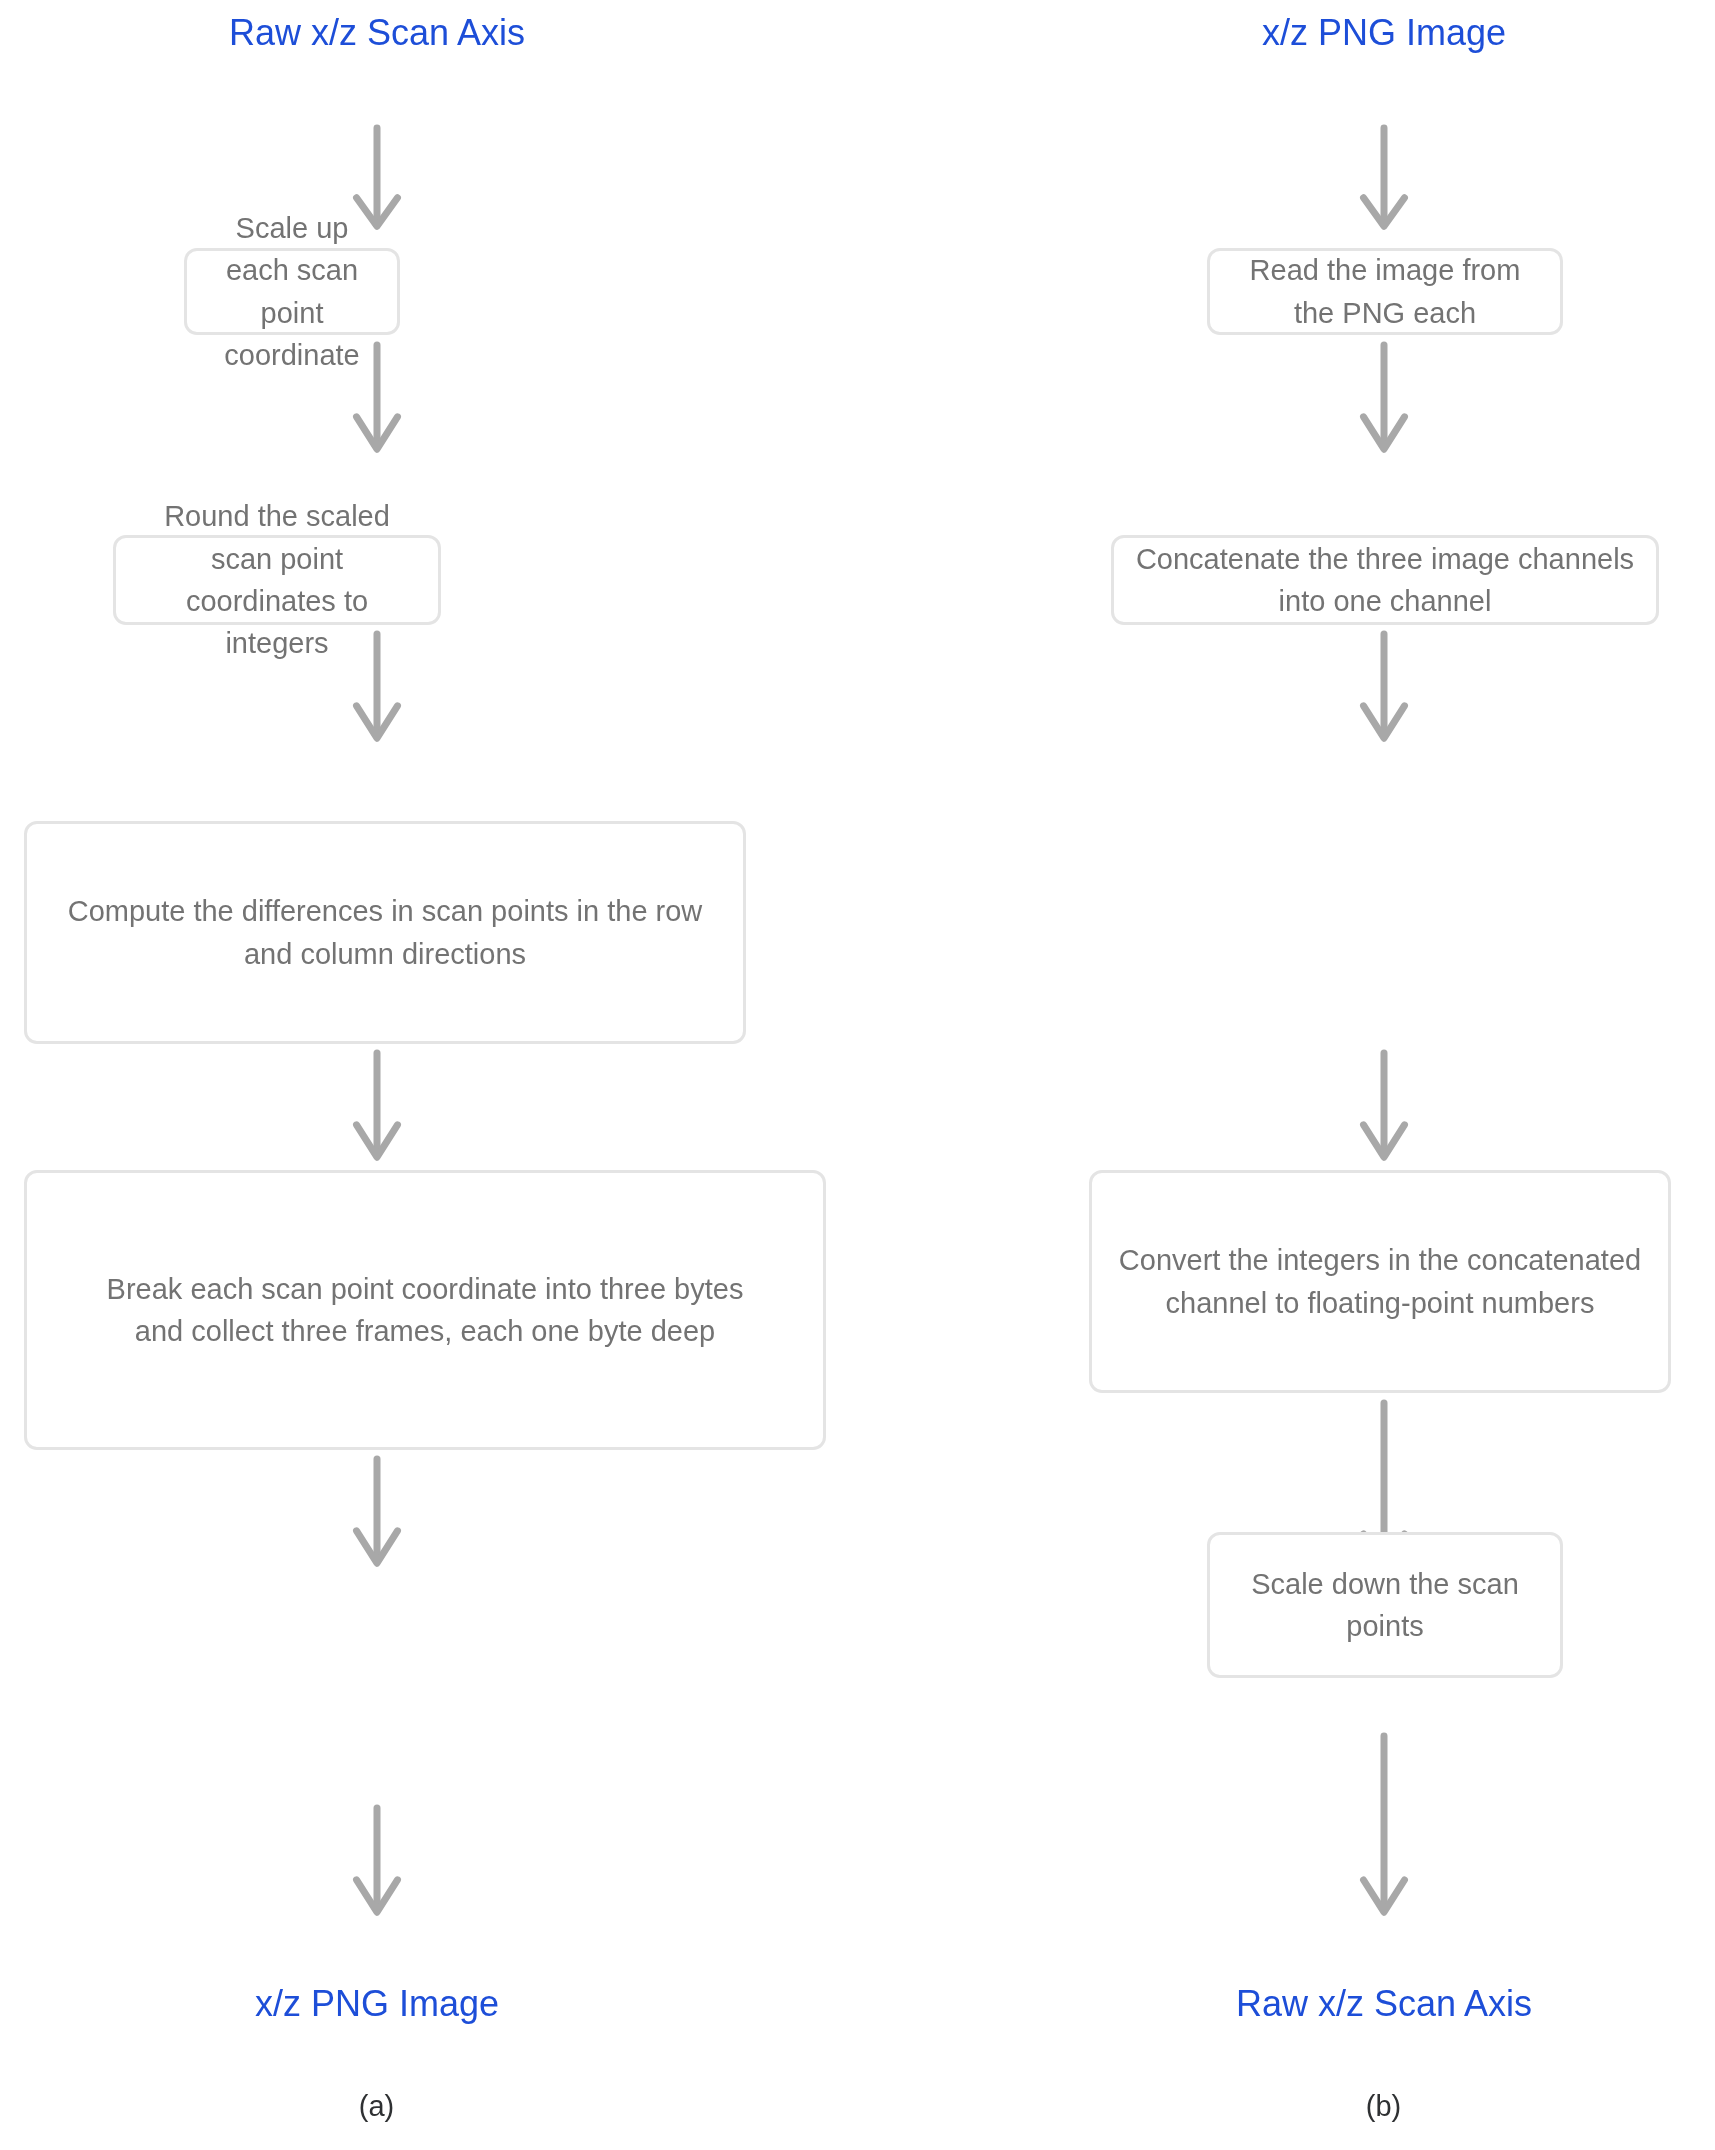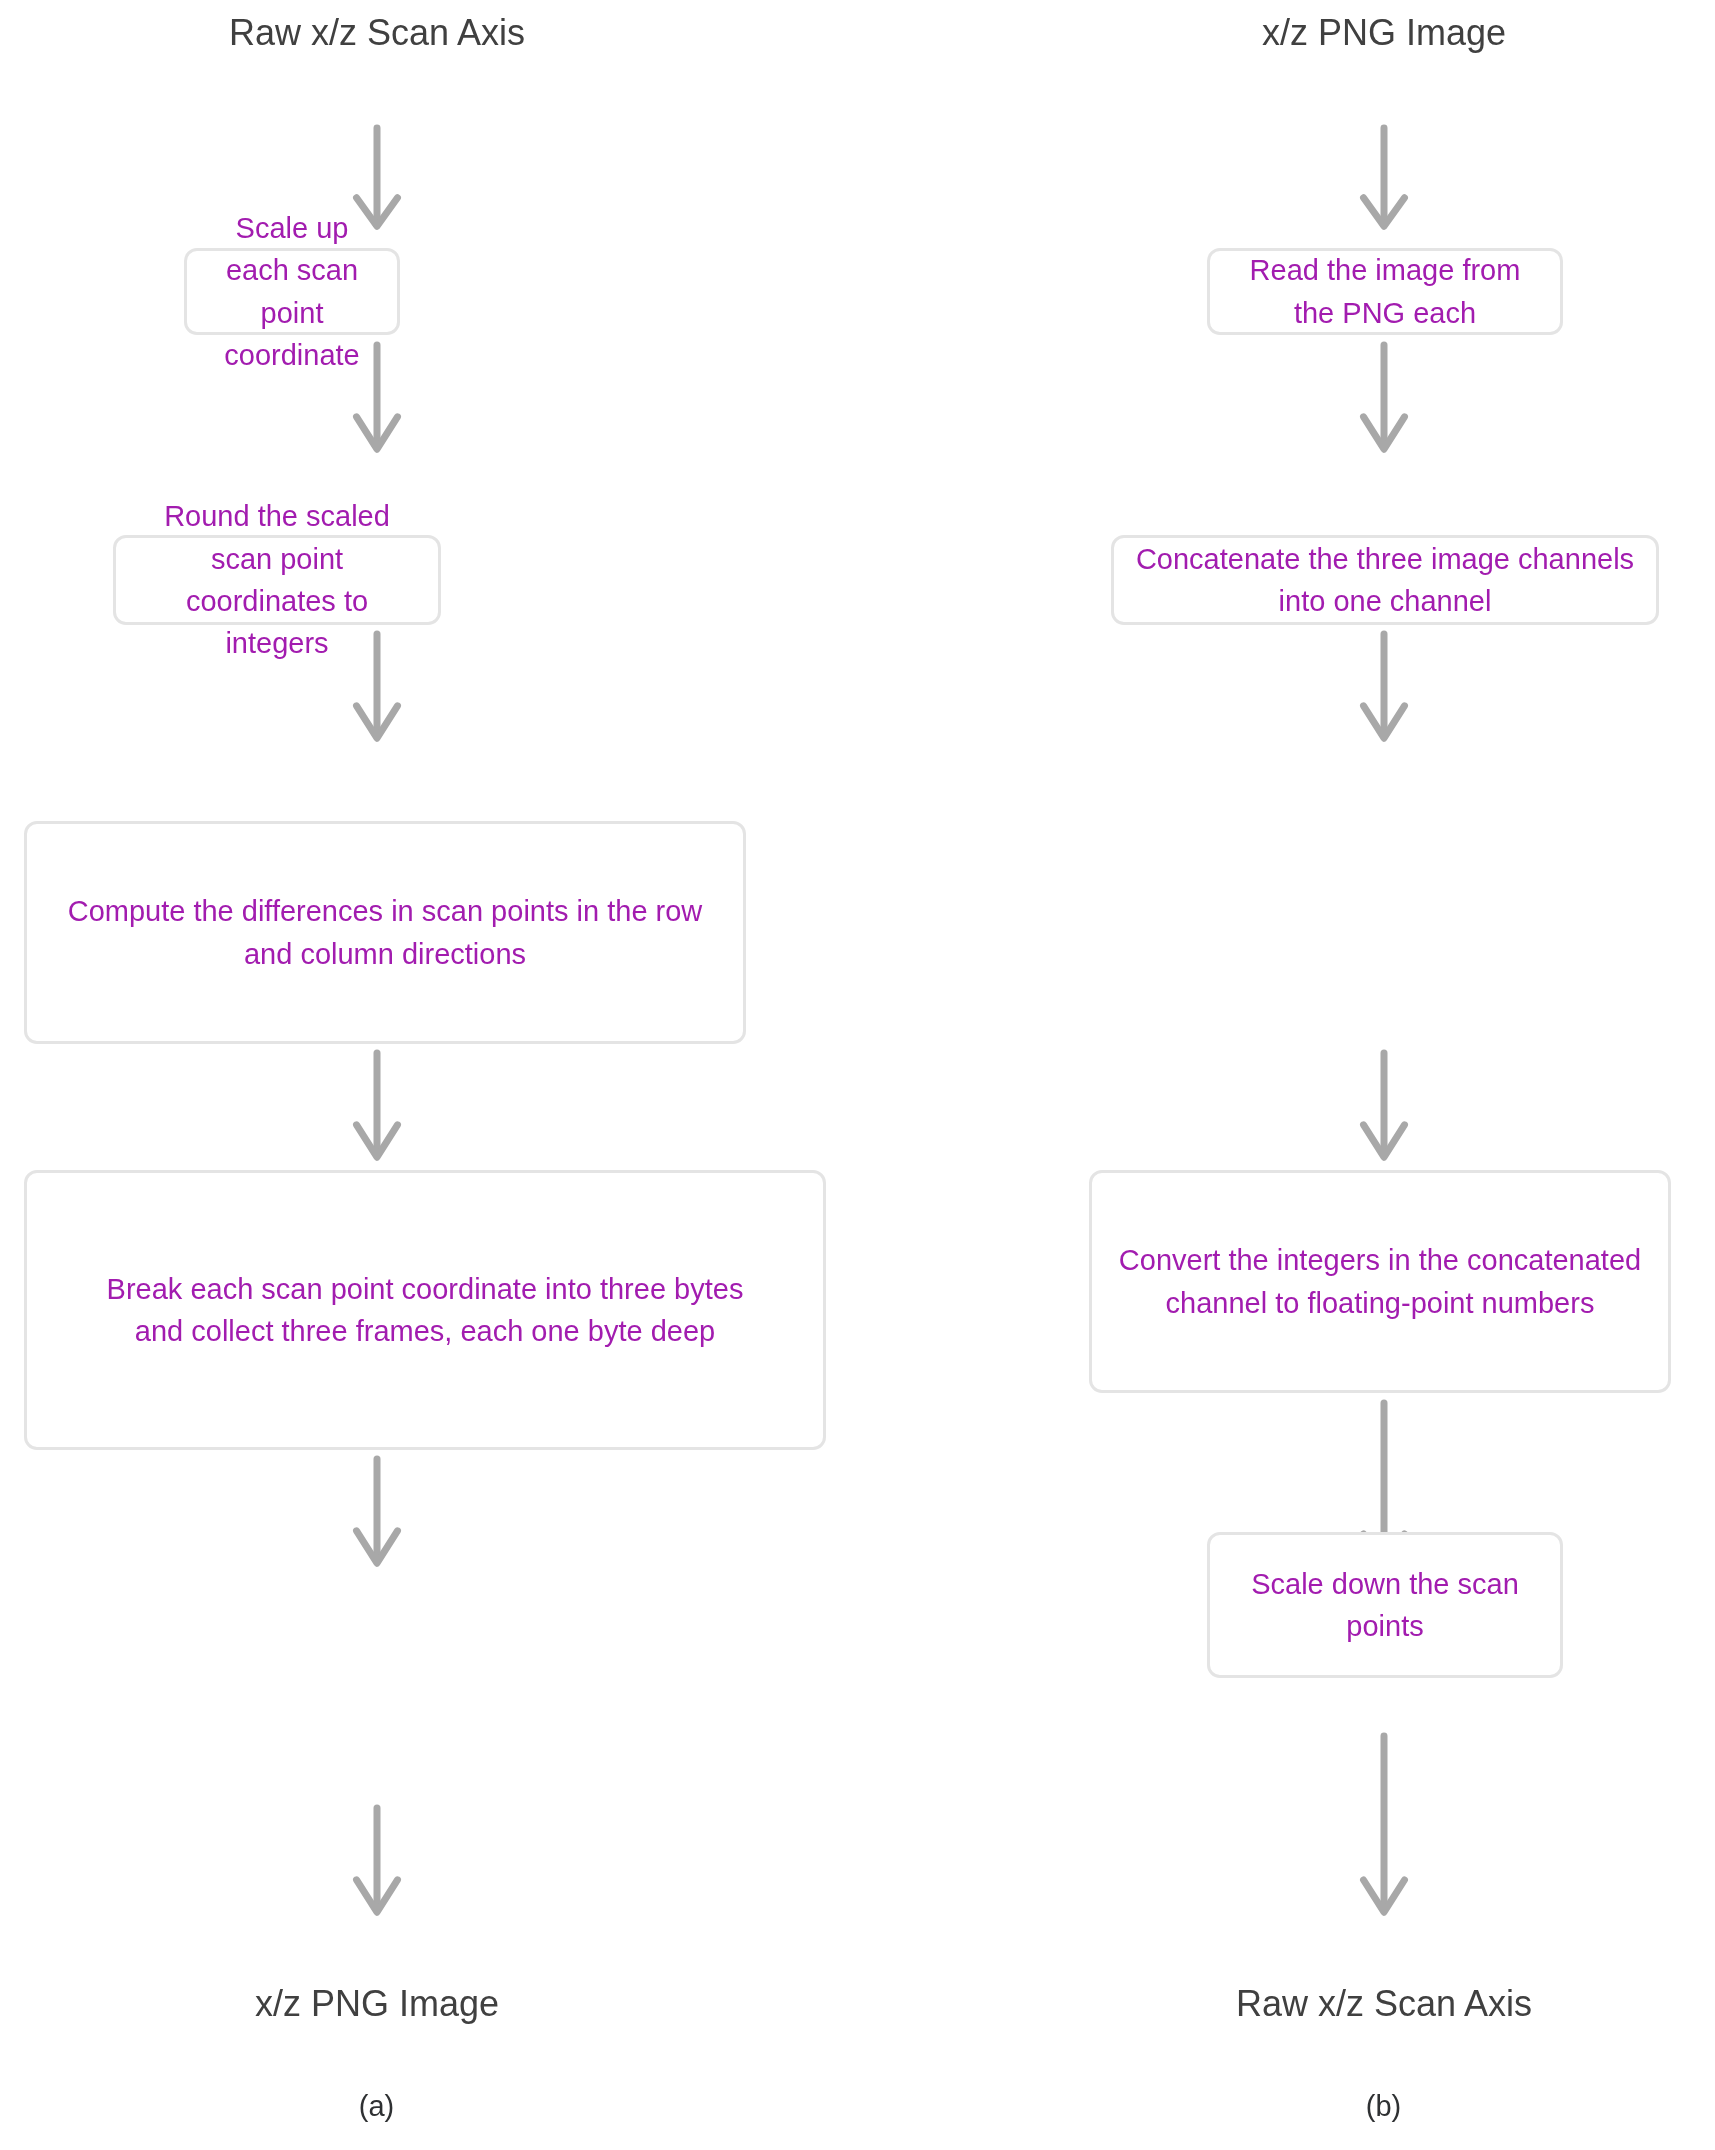--- a/index.html
+++ b/index.html
@@ -15,42 +15,42 @@
     font-family: "Liberation Sans", sans-serif;
     overflow: hidden;
   }
 
   
   .endpoint-label {
     position: absolute;
     text-align: center;
     font-size: 36px;
     line-height: 1.2;
-    color: #404040;
+    color: #1d4ed8;
     font-family: "Liberation Sans", sans-serif;
     white-space: nowrap;
   }
 
   
   .process-box {
     position: absolute;
     box-sizing: border-box;
     background: #ffffff;
     border: 3.8px solid #e4e4e4;
     border-radius: 13px;
     display: flex;
     align-items: center;
     justify-content: center;
     padding: 0 18.3px;
   }
   .process-box .box-text {
     text-align: center;
     font-size: 29px;
     line-height: 1.46;
-    color: #a21caf;
+    color: #737373;
     font-family: "Liberation Sans", sans-serif;
   }
 
   
   .arrow {
     position: absolute;
   }
   .arrow svg {
     display: block;
     width: 100%;

